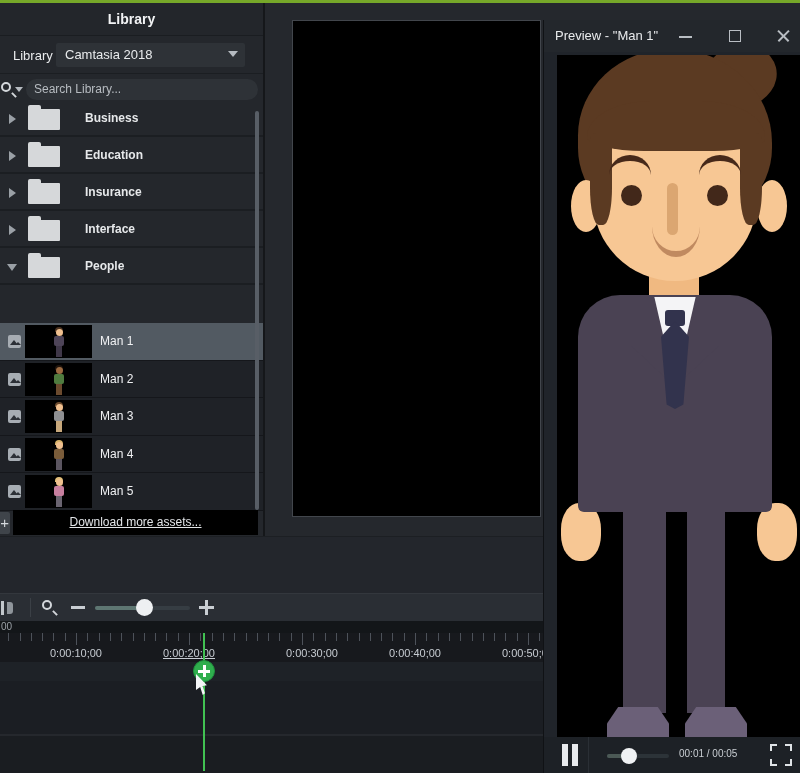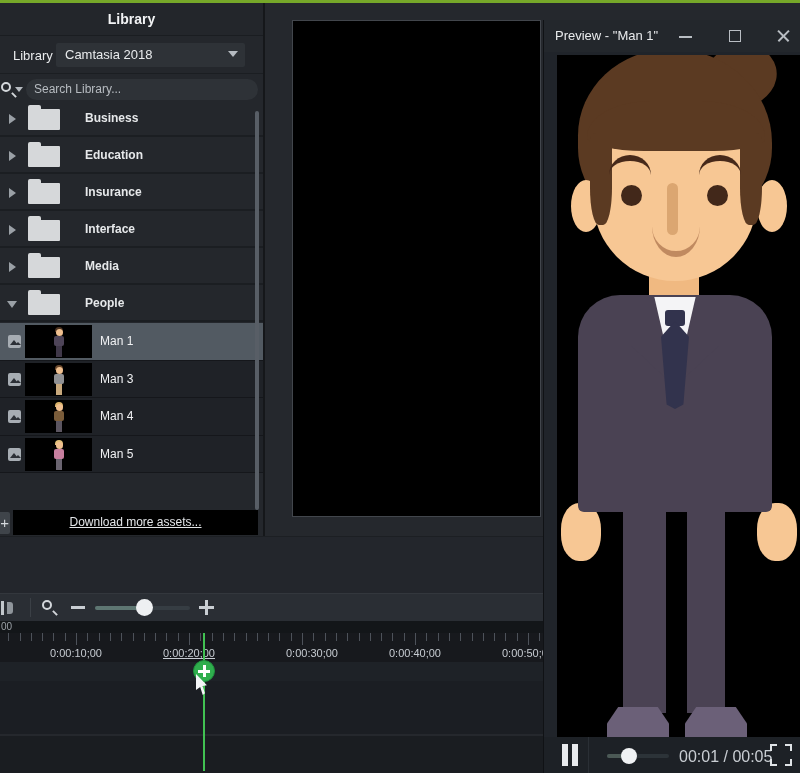--- a/index.html
+++ b/index.html
@@ -160,21 +160,21 @@
 
   
   #pv-bar { left:0; top:717px; width:257px; height:36px; background:#1d2126; }
   #pv-pause { position:absolute; left:18px; top:7px; width:20px; height:22px; }
   #pv-pause .p1,#pv-pause .p2 { position:absolute; top:0; width:5.5px; height:22px; background:#e9ebee; }
   #pv-pause .p1 { left:0; } #pv-pause .p2 { left:10px; }
   #pv-bardiv { position:absolute; left:44px; top:0; width:1px; height:36px; background:#2a2f35; }
   #pv-track { position:absolute; left:63px; top:17px; width:62px; height:4px; border-radius:2px; background:#2c3338; }
   #pv-fill { position:absolute; left:63px; top:17px; width:24px; height:4px; border-radius:2px; background:#4b5955; }
   #pv-handle { position:absolute; left:77px; top:11px; width:16px; height:16px; border-radius:50%; background:#f0f2f4; }
-  #pv-time { position:absolute; left:135px; top:11px; font-size:16px; color:#c9ced3; }
+  #pv-time { position:absolute; left:135px; top:11px; font-size:10px; color:#c9ced3; }
   #pv-fs { position:absolute; left:226px; top:7px; width:22px; height:22px; }
   #pv-fs i { position:absolute; width:7px; height:7px; border:2px solid #dfe3e6; }
   #pv-fs .c1 { left:0; top:0; border-right:none; border-bottom:none; }
   #pv-fs .c2 { right:0; top:0; border-left:none; border-bottom:none; }
   #pv-fs .c3 { left:0; bottom:0; border-right:none; border-top:none; }
   #pv-fs .c4 { right:0; bottom:0; border-left:none; border-top:none; }
 </style>
 </head>
 <body>
 
@@ -215,25 +215,20 @@
     <span class="folder-icon"></span>
     <span class="folder-label">Insurance</span>
   </div>
 
   <div class="folder-row">
     <span class="caret caret-right"></span>
     <span class="folder-icon"></span>
     <span class="folder-label">Interface</span>
   </div>
 
-  <div class="folder-row">
-    <span class="caret caret-right"></span>
-    <span class="folder-icon"></span>
-    <span class="folder-label">Media</span>
-  </div>
 
   <div class="folder-row">
     <span class="caret caret-down"></span>
     <span class="folder-icon"></span>
     <span class="folder-label">People</span>
   </div>
 </div>
     <div class="abs" id="asset-list">
   <div class="asset-row selected">
     <span class="img-icon"></span>
@@ -241,20 +236,32 @@
       <span class="mini">
         <span class="m-hair" style="background: rgb(74, 50, 32);"></span>
               <span class="m-head" style="background: rgb(240, 192, 144);"></span>
               <span class="m-top" style="background: rgb(78, 68, 88);"></span>
               <span class="m-bot" style="background: rgb(63, 55, 72);"></span>
       </span>
     </span>
     <span class="asset-label">Man 1</span>
   </div>
 
+  <div class="asset-row">
+    <span class="img-icon"></span>
+    <span class="thumb">
+      <span class="mini">
+        <span class="m-hair" style="background: rgb(32, 21, 13);"></span>
+              <span class="m-head" style="background: rgb(156, 107, 66);"></span>
+              <span class="m-top" style="background: rgb(79, 123, 63);"></span>
+              <span class="m-bot" style="background: rgb(107, 74, 46);"></span>
+      </span>
+    </span>
+    <span class="asset-label">Man 2</span>
+  </div>
 
   <div class="asset-row">
     <span class="img-icon"></span>
     <span class="thumb">
       <span class="mini">
         <span class="m-hair" style="background: rgb(107, 74, 46);"></span>
               <span class="m-head" style="background: rgb(240, 192, 144);"></span>
               <span class="m-top" style="background: rgb(143, 144, 147);"></span>
               <span class="m-bot" style="background: rgb(199, 168, 124);"></span>
       </span>

